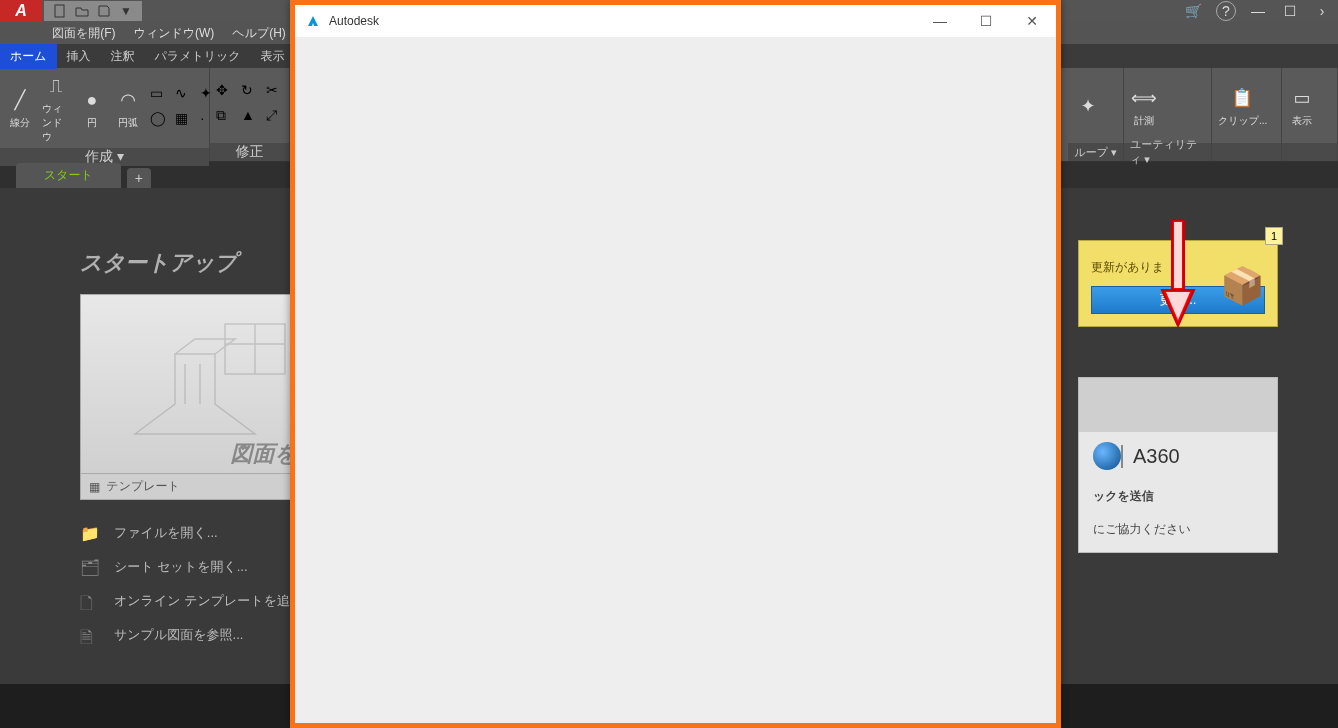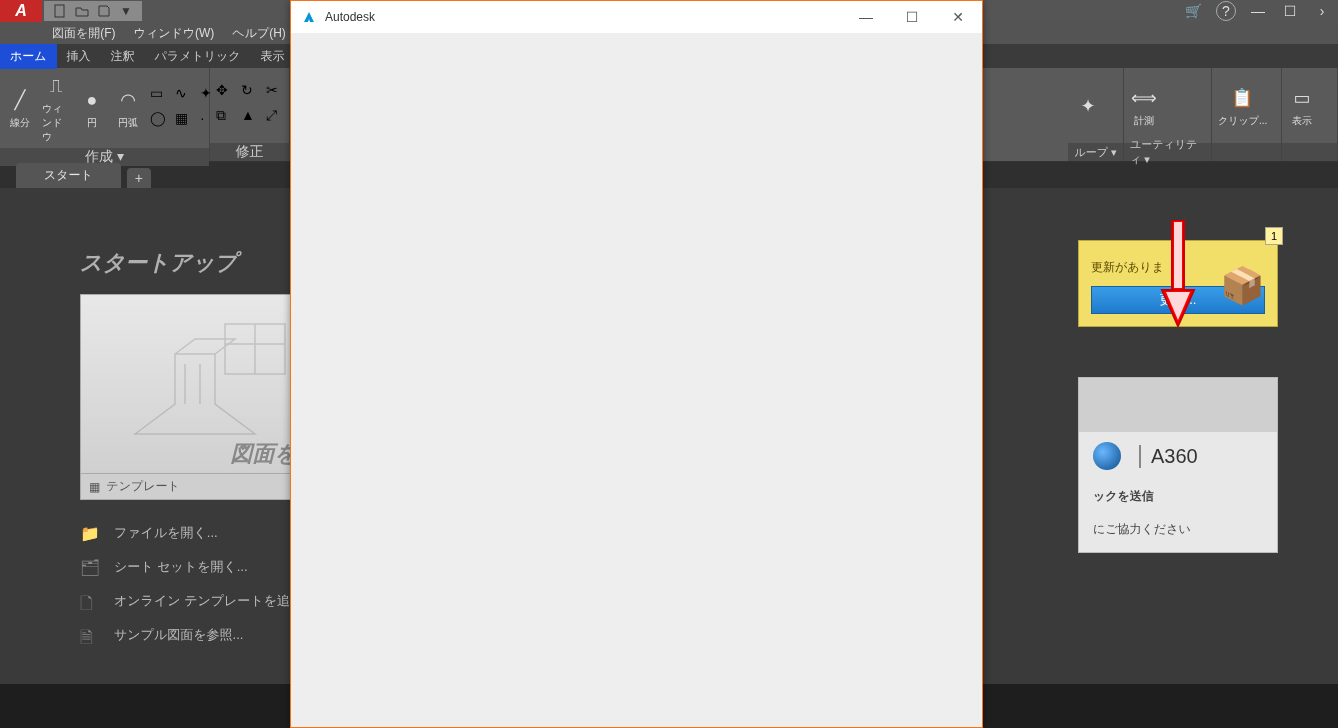--- a/index.html
+++ b/index.html
@@ -31,21 +31,21 @@
 .tool .ticon { width: 28px; height: 28px; display: flex; align-items: center; justify-content: center; font-size: 18px; color: #ddd; }
 .small-grid { display: grid; grid-template-columns: repeat(3, 22px); grid-auto-rows: 22px; gap: 3px; }
 .small-grid .ticon { width: 22px; height: 22px; font-size: 14px; }
 
 
 .ribbon-right { margin-left: auto; display: flex; }
 .ribbon-right .panel-title { font-size: 11px; padding: 0 6px; }
 
 
 .doc-tabs { height: 26px; background: #2f2f2f; display: flex; align-items: flex-end; padding-left: 16px; gap: 6px; }
-.doc-tab { background: #555; color: #e5e5e5; font-size: 12px; padding: 4px 28px; border-radius: 4px 4px 0 0; }
+.doc-tab { background: #555; color: #84cc16; font-size: 12px; padding: 4px 28px; border-radius: 4px 4px 0 0; }
 .doc-add { width: 24px; height: 20px; background: #555; color: #ccc; display: flex; align-items: center; justify-content: center; border-radius: 4px 4px 0 0; font-size: 14px; }
 
 
 .start-area { position: absolute; top: 188px; left: 0; right: 0; bottom: 0; background: #3a3a3a; padding: 60px 0 0 80px; }
 .start-title { color: #b0b0b0; font-size: 22px; font-style: italic; font-weight: 600; margin-bottom: 16px; }
 .start-card { width: 250px; background: #d8d8d8; border: 1px solid #aaa; }
 .start-card .img { height: 178px; background: linear-gradient(#e8e8e8,#d0d0d0); position: relative; display:flex; align-items:center; justify-content:center; }
 .start-card .img svg { opacity: 0.35; }
 .start-card .caption { position: absolute; bottom: 4px; right: 10px; font-size: 22px; color: #888; font-style: italic; font-weight: 600; }
 .start-card .tpl { height: 26px; background: #cfcfcf; border-top: 1px solid #aaa; display: flex; align-items: center; gap: 6px; padding: 0 8px; color: #555; font-size: 12px; }
@@ -56,32 +56,32 @@
 
 .right-col { position: absolute; right: 60px; top: 240px; width: 200px; display: flex; flex-direction: column; gap: 50px; }
 .notif { background: #f2df6a; border: 1px solid #b9a83e; padding: 18px 12px 12px; position: relative; }
 .notif .badge { position: absolute; top: -14px; right: -6px; width: 18px; height: 18px; background: #fff3a0; border: 1px solid #aa8; display: flex; align-items: center; justify-content: center; font-size: 11px; }
 .notif .msg { font-size: 12px; color: #6b5; color:#5a4a00; margin-bottom: 10px; }
 .notif .box-icon { position:absolute; right:12px; top:24px; font-size:36px; color:#c88a2a; }
 .notif button { width: 100%; height: 28px; background: linear-gradient(#3a9de8,#1e7acc); color: white; border: 1px solid #1a5f9e; font-size: 13px; cursor: pointer; }
 
 .a360 { background: #e8e8e8; border: 1px solid #bbb; padding: 0; }
 .a360 .hdr { height: 54px; background:#cfcfcf; }
-.a360 .logo-row { display:flex; align-items:center; gap:18px; padding:10px 14px; }
+.a360 .logo-row { display:flex; align-items:center; gap:0; padding:10px 14px; }
 .a360 .logo { width:28px; height:28px; border-radius:50%; background: radial-gradient(circle at 35% 35%, #6ab7ff, #0a4d8c); }
 .a360 .logo-txt { font-size: 20px; color:#333; border-left:2px solid #888; padding-left:10px; }
 .a360 .fb { padding: 8px 14px 14px; font-size: 12px; color:#444; }
 .a360 .fb .t { font-weight:600; margin-bottom:16px; }
 .a360 button { margin-top:8px; width:100%; height:26px; background: linear-gradient(#3a9de8,#1e7acc); color:white; border:1px solid #1a5f9e; font-size:12px; cursor:pointer; }
 
 
 .footer { position:absolute; left:0; right:0; bottom:0; height:44px; background:#1e1e1e; }
 
 
-.modal { position: absolute; left: 290px; top: 0; width: 693px; height: 728px; background: #fef9c3; border: 1px solid #f97316; box-shadow: 0 0 8px rgba(0,0,0,0.4); }
+.modal { position: absolute; left: 290px; top: 0; width: 771px; height: 728px; background: #fef9c3; border: 5px solid #f97316; box-shadow: 0 0 8px rgba(0,0,0,0.4); }
 .modal-title { height: 32px; background: #fff; display: flex; align-items: center; padding: 0 10px; font-size: 12px; color: #333; }
 .modal-title .micon { width:16px; height:16px; margin-right:8px; display:flex; align-items:center; justify-content:center; }
 .modal-title .mctrls { margin-left:auto; display:flex; gap: 18px; }
 .modal-title .mctrls span { width:28px; text-align:center; font-size:14px; color:#555; cursor:default; }
 .modal-body { background:#eee; height: calc(100% - 32px); }
 
 
 .arrow { position:absolute; right:140px; top:220px; width:40px; height:110px; pointer-events:none; }
 
 .drop { font-size:9px; color:#aaa; }

